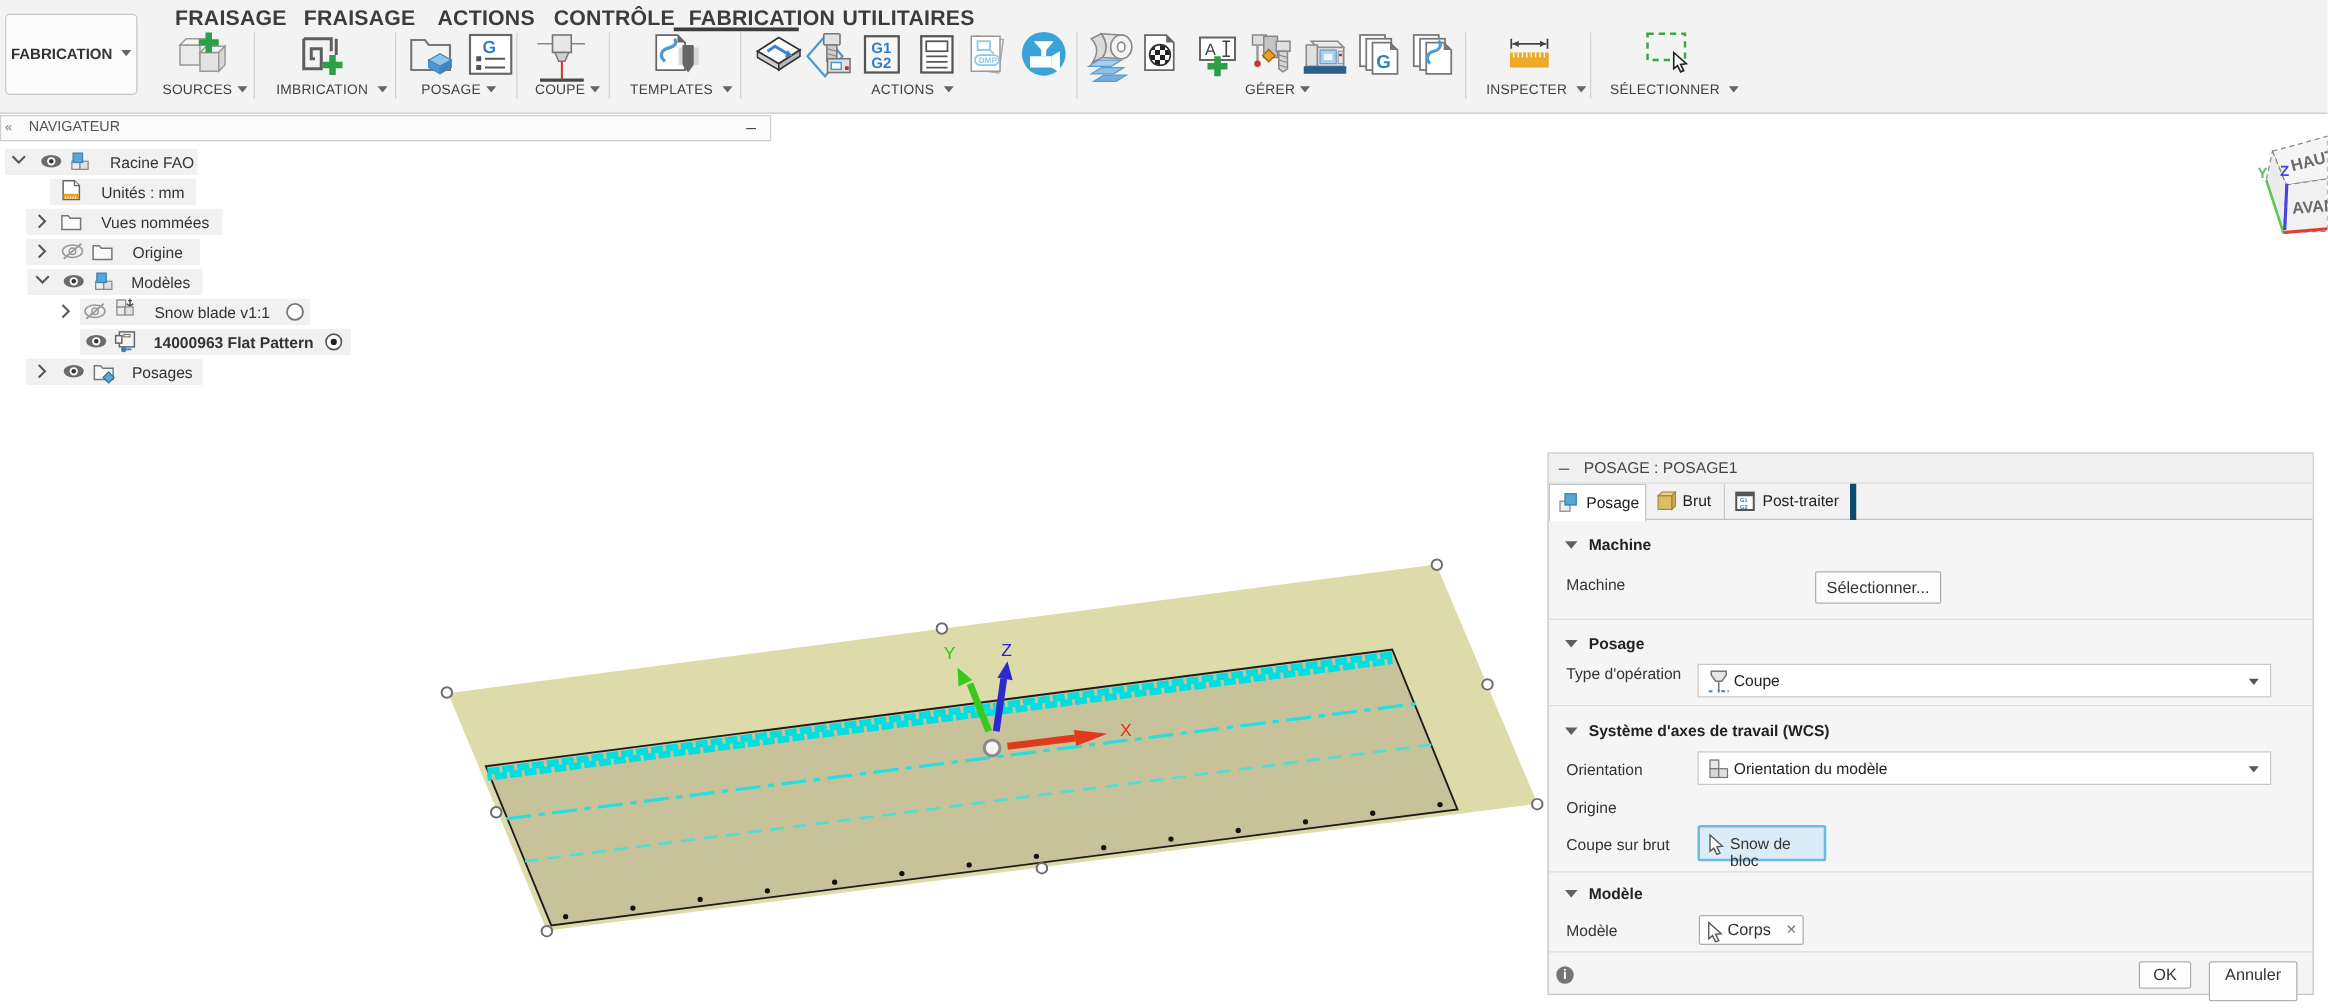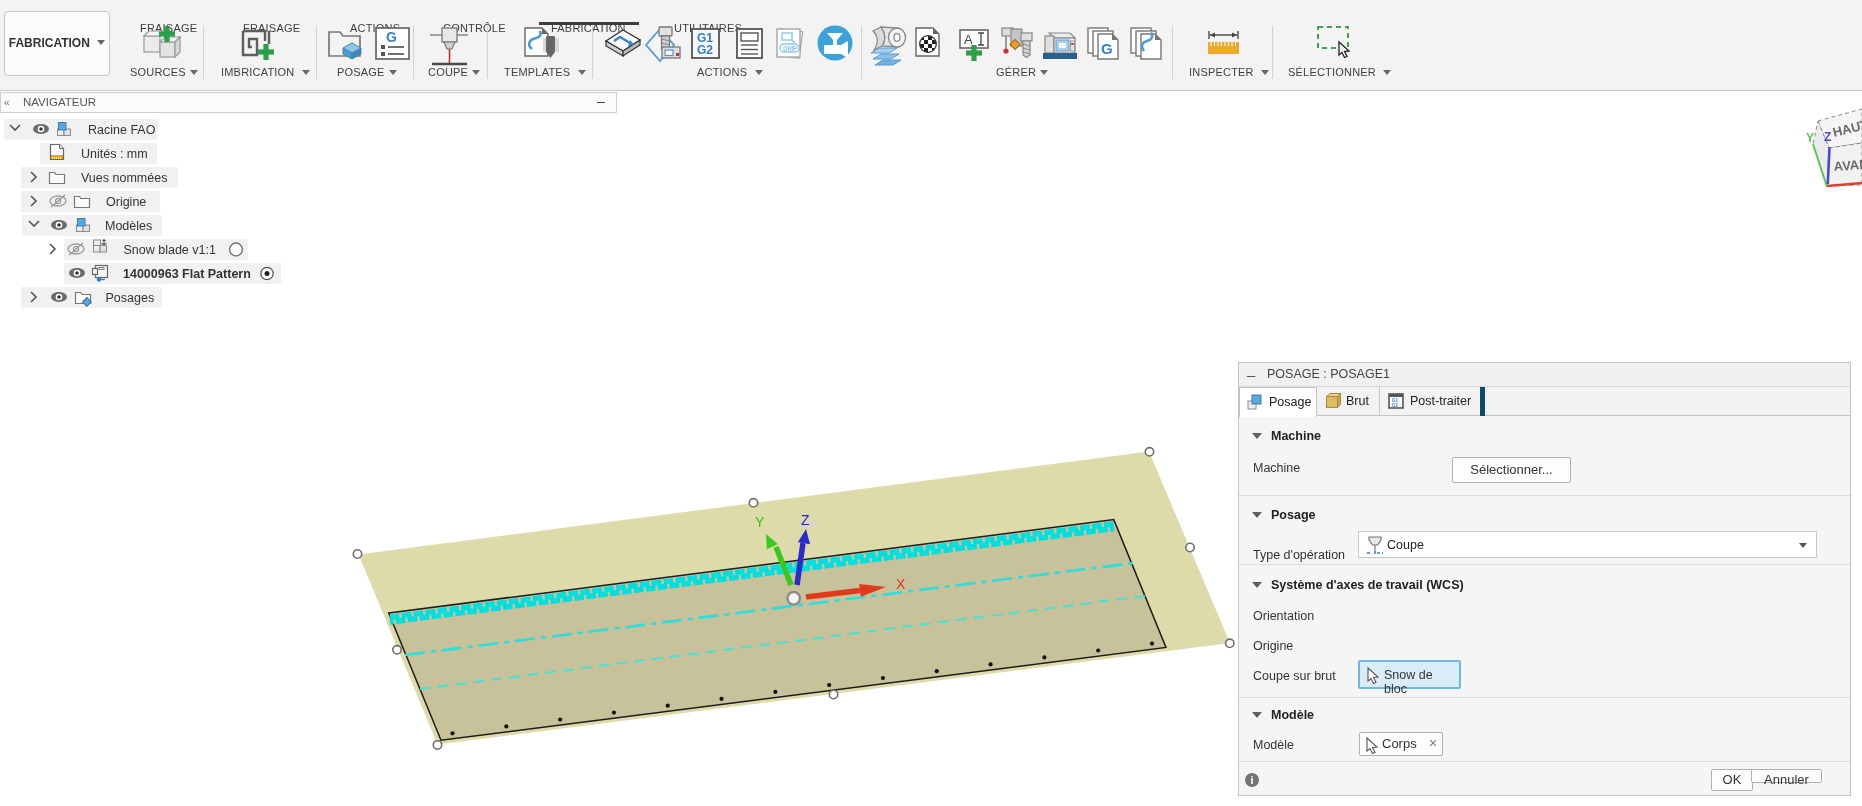--- a/index.html
+++ b/index.html
@@ -1,16 +1,16 @@
 <!DOCTYPE html>
 <html><head><meta charset="utf-8"><style>
 *{margin:0;padding:0;box-sizing:border-box}
 html,body{width:1862px;height:806px;overflow:hidden;background:#fff;font-family:"Liberation Sans",sans-serif}
 #ribbon{position:absolute;left:0;top:0;width:1862px;height:91px;background:#f3f3f3;border-bottom:1px solid #c9c9c9}
-.wstab{position:absolute;top:22px;font-size:11px;font-weight:normal;color:#3c3c3c;letter-spacing:.2px}
+.wstab{position:absolute;top:5px;font-size:17px;font-weight:bold;color:#3c3c3c;letter-spacing:.2px}
 #wsbtn{position:absolute;left:4px;top:11px;width:106px;height:65px;background:#fbfbfb;border:1px solid #c8c8c8;border-radius:4px;text-align:center;line-height:63px;font-size:12px;font-weight:bold;color:#333}
 .glabel{position:absolute;top:66px;font-size:11px;color:#3f3f3f;white-space:nowrap;letter-spacing:.2px}
 .gdiv{position:absolute;top:26px;height:53px;width:1px;background:#d2d2d2}
 .caret{display:inline-block;width:0;height:0;border-left:4px solid transparent;border-right:4px solid transparent;border-top:5px solid #666;vertical-align:middle;margin-left:4px;margin-bottom:2px}
 #underline{position:absolute;left:539px;top:22px;width:100px;height:3px;background:#3d3d3d}
 
 #navhdr{position:absolute;left:0;top:92px;width:617px;height:21px;background:#fbfbfb;border:1px solid #cfcfcf;font-size:11.5px;color:#555;line-height:19px}
 
 #dlg{position:absolute;left:1238px;top:362px;width:613px;height:434px;background:#f5f5f5;border:1px solid #c4c4c4;font-size:12.5px;color:#333}
 #dlgtitle{position:absolute;left:0;top:0;width:100%;height:24px;background:#f0f0f0;border-bottom:1px solid #d8d8d8;color:#444;font-size:12.5px;line-height:23px}
@@ -442,38 +442,47 @@
           <rect x="1" y="1" width="14" height="14" fill="#fff" stroke="#555" stroke-width="1.6"></rect>
           <rect x="1" y="1" width="14" height="3" fill="#555"></rect>
           <text x="4" y="8.5" font-size="4.5" font-weight="bold" fill="#2f7fd0" font-family="Liberation Sans">G1</text>
           <text x="4" y="14" font-size="4.5" font-weight="bold" fill="#2f7fd0" font-family="Liberation Sans">G2</text>
         </svg>
         <span style="position:absolute;left:30px">Post-traiter</span>
       </div>
   </div>
   <div class="sect" style="left:13px;top:66px"><span class="tri"></span>Machine</div>
   <div class="flab" style="left:14px;top:98px">Machine</div>
-  <div class="btn" style="left:213px;top:94px;width:119px;height:26px;line-height:24px">Sélectionner...</div>
+  <div class="btn" style="left:213px;top:94px;width:101px;height:26px;line-height:24px">Sélectionner...</div>
   <div class="sep" style="top:132px"></div>
   <div class="sect" style="left:13px;top:145px"><span class="tri"></span>Posage</div>
-  <div class="flab" style="left:14px;top:185px">Type d'opération</div>
+  <div class="flab" style="left:14px;top:169px">Type d'opération</div>
   <div class="dd" style="top:168px">
     <svg width="18" height="19" style="position:absolute;left:7px;top:4px" viewBox="0 0 18 19">
         <path d="M3 1 h12 v3 l-3.5 5 h-5 L3 4 z" fill="#e8e8e8" stroke="#777" stroke-width="1.2"></path>
         <line x1="9" y1="9" x2="9" y2="15" stroke="#777" stroke-width="1.2"></line>
         <line x1="1" y1="17" x2="5" y2="17" stroke="#3c85c8" stroke-width="1.6" stroke-dasharray="3 2"></line>
         <line x1="11" y1="17" x2="17" y2="17" stroke="#3c85c8" stroke-width="1.6" stroke-dasharray="3 2"></line>
         <line x1="9" y1="15" x2="9" y2="18" stroke="#3c85c8" stroke-width="1.6"></line>
       </svg>
     <span style="position:absolute;left:28px;top:6px">Coupe</span>
       <span class="ddarrow"></span>
   </div>
   <div class="sep" style="top:201px"></div>
   <div class="sect" style="left:13px;top:215px"><span class="tri"></span>Système d'axes de travail (WCS)</div>
   <div class="flab" style="left:14px;top:246px">Orientation</div>
+  <div class="dd" style="top:238px">
+    <svg width="16" height="16" style="position:absolute;left:8px;top:5px" viewBox="0 0 16 16">
+        <rect x="1" y="1" width="7" height="7" fill="#e8e8e8" stroke="#777"></rect>
+        <rect x="1" y="8" width="7" height="7" fill="#d8d8d8" stroke="#777"></rect>
+        <rect x="8" y="8" width="7" height="7" fill="#e0e0e0" stroke="#777"></rect>
+      </svg>
+    <span style="position:absolute;left:28px;top:6px">Orientation du modèle</span>
+      <span class="ddarrow"></span>
+  </div>
   <div class="flab" style="left:14px;top:276px">Origine</div>
   <div class="flab" style="left:14px;top:306px">Coupe sur brut</div>
   <div style="position:absolute;left:119px;top:297px;width:103px;height:29px;background:#d9ecf8;border:2px solid #6db9e2;border-radius:2px">
     <svg width="14" height="17" style="position:absolute;left:6px;top:5px" viewBox="0 0 14 17">
         <path d="M2 1 L12 10 L7.5 10.5 L10 15.5 L7.5 16.5 L5 11.5 L2 14 Z" fill="#fff" stroke="#555" stroke-width="1.1"></path>
       </svg>
     <span style="position:absolute;left:24px;top:6px">Snow de bloc</span>
   </div>
   <div class="sep" style="top:334px"></div>
   <div class="sect" style="left:13px;top:345px"><span class="tri"></span>Modèle</div>
@@ -481,14 +490,14 @@
   <div class="btn" style="left:120px;top:369px;width:84px;height:24px">
     <svg width="14" height="17" style="position:absolute;left:5px;top:4px" viewBox="0 0 14 17">
         <path d="M2 1 L12 10 L7.5 10.5 L10 15.5 L7.5 16.5 L5 11.5 L2 14 Z" fill="#fff" stroke="#555" stroke-width="1.1"></path>
       </svg>
     <span style="position:absolute;left:22px;top:3px">Corps</span>
   </div>
   <div style="position:absolute;left:190px;top:372px;color:#777;font-size:14px">×</div>
   <div class="sep" style="top:398px"></div>
   <div style="position:absolute;left:6px;top:410px;width:14px;height:14px;border-radius:50%;background:#757575;color:#fff;text-align:center;font-size:11px;font-weight:bold;line-height:15px">i</div>
   <div class="btn" style="left:472px;top:406px;width:42px;height:22px;line-height:20px">OK</div>
-  <div class="btn" style="left:512px;top:406px;width:71px;height:14px;line-height:20px">Annuler</div>
+  <div class="btn" style="left:528px;top:406px;width:71px;height:32px;line-height:20px">Annuler</div>
 </div>
 
 </body></html>

